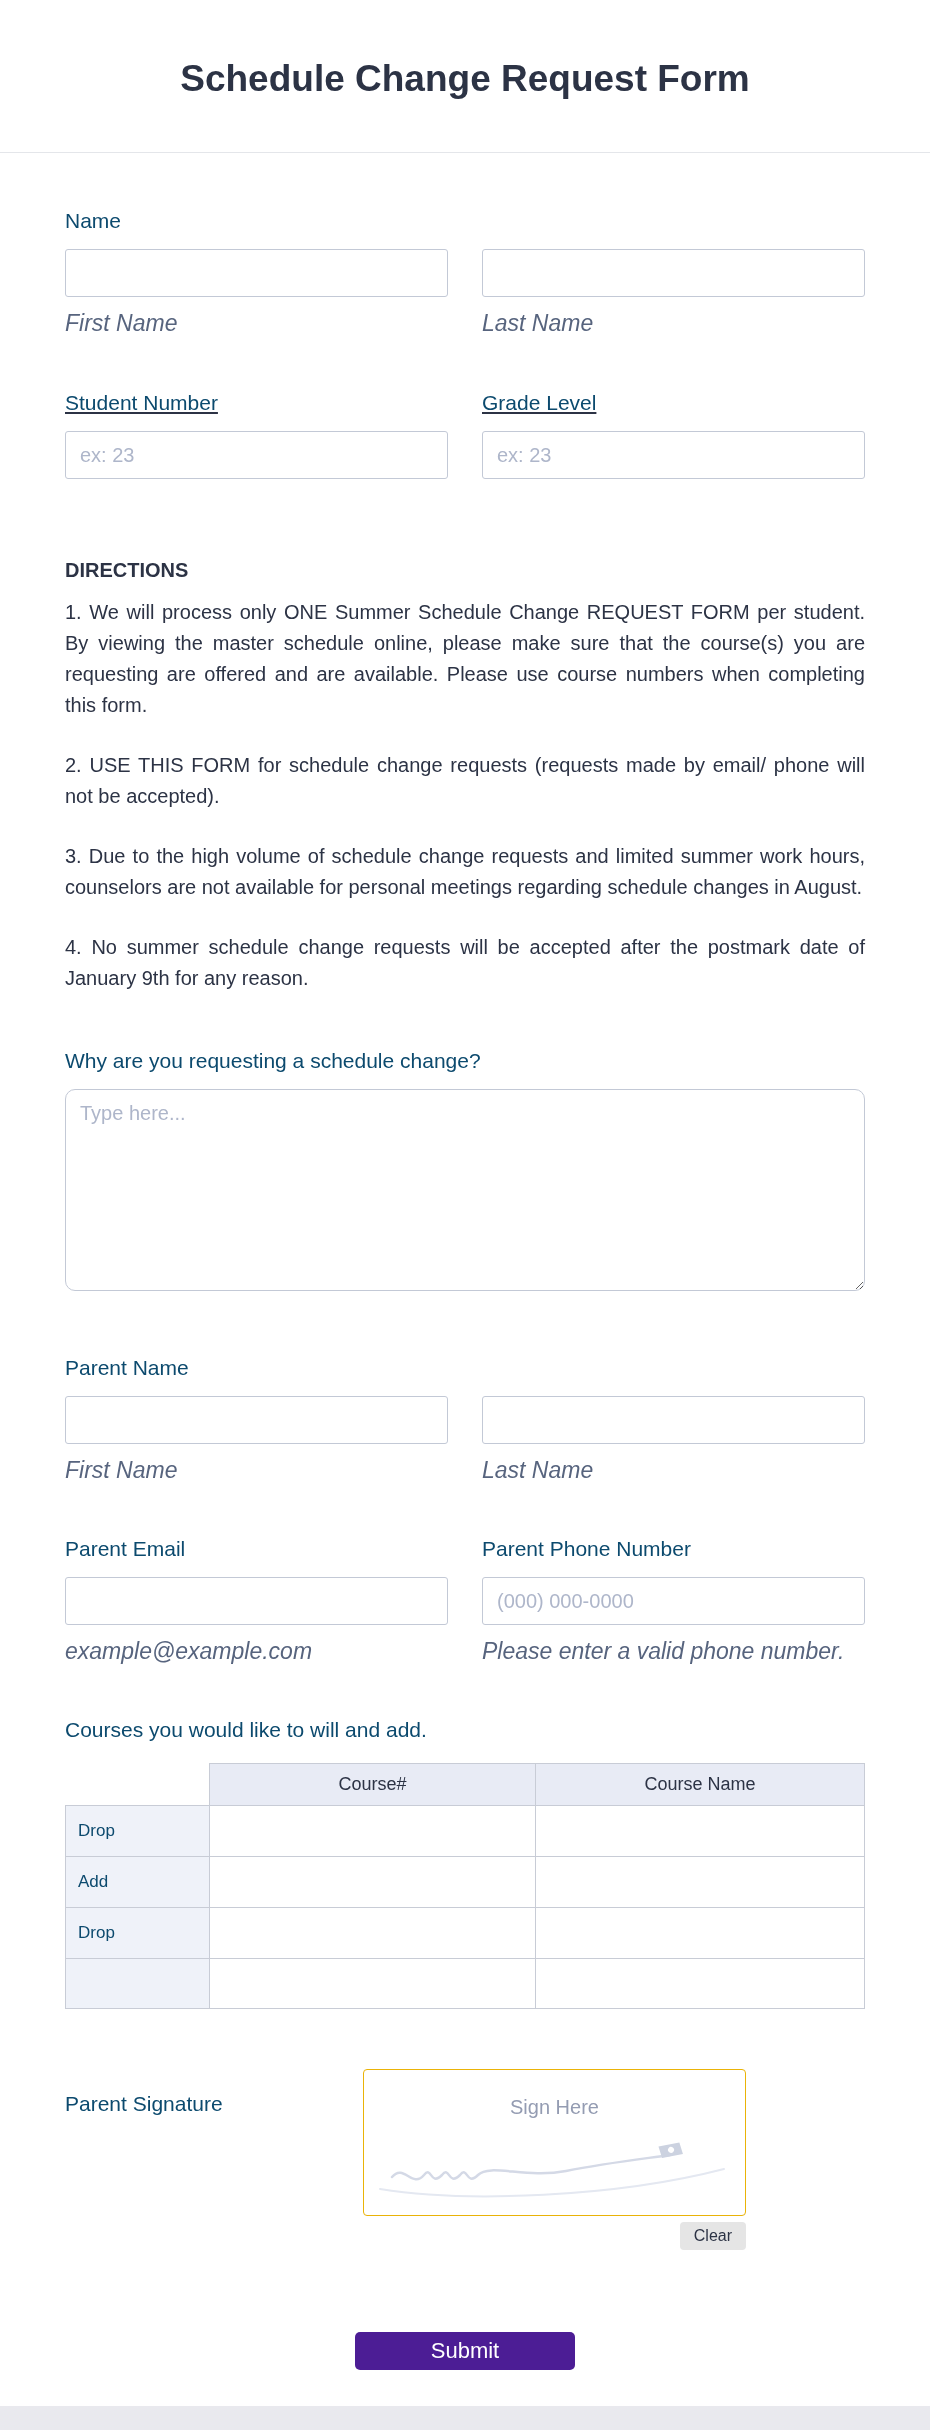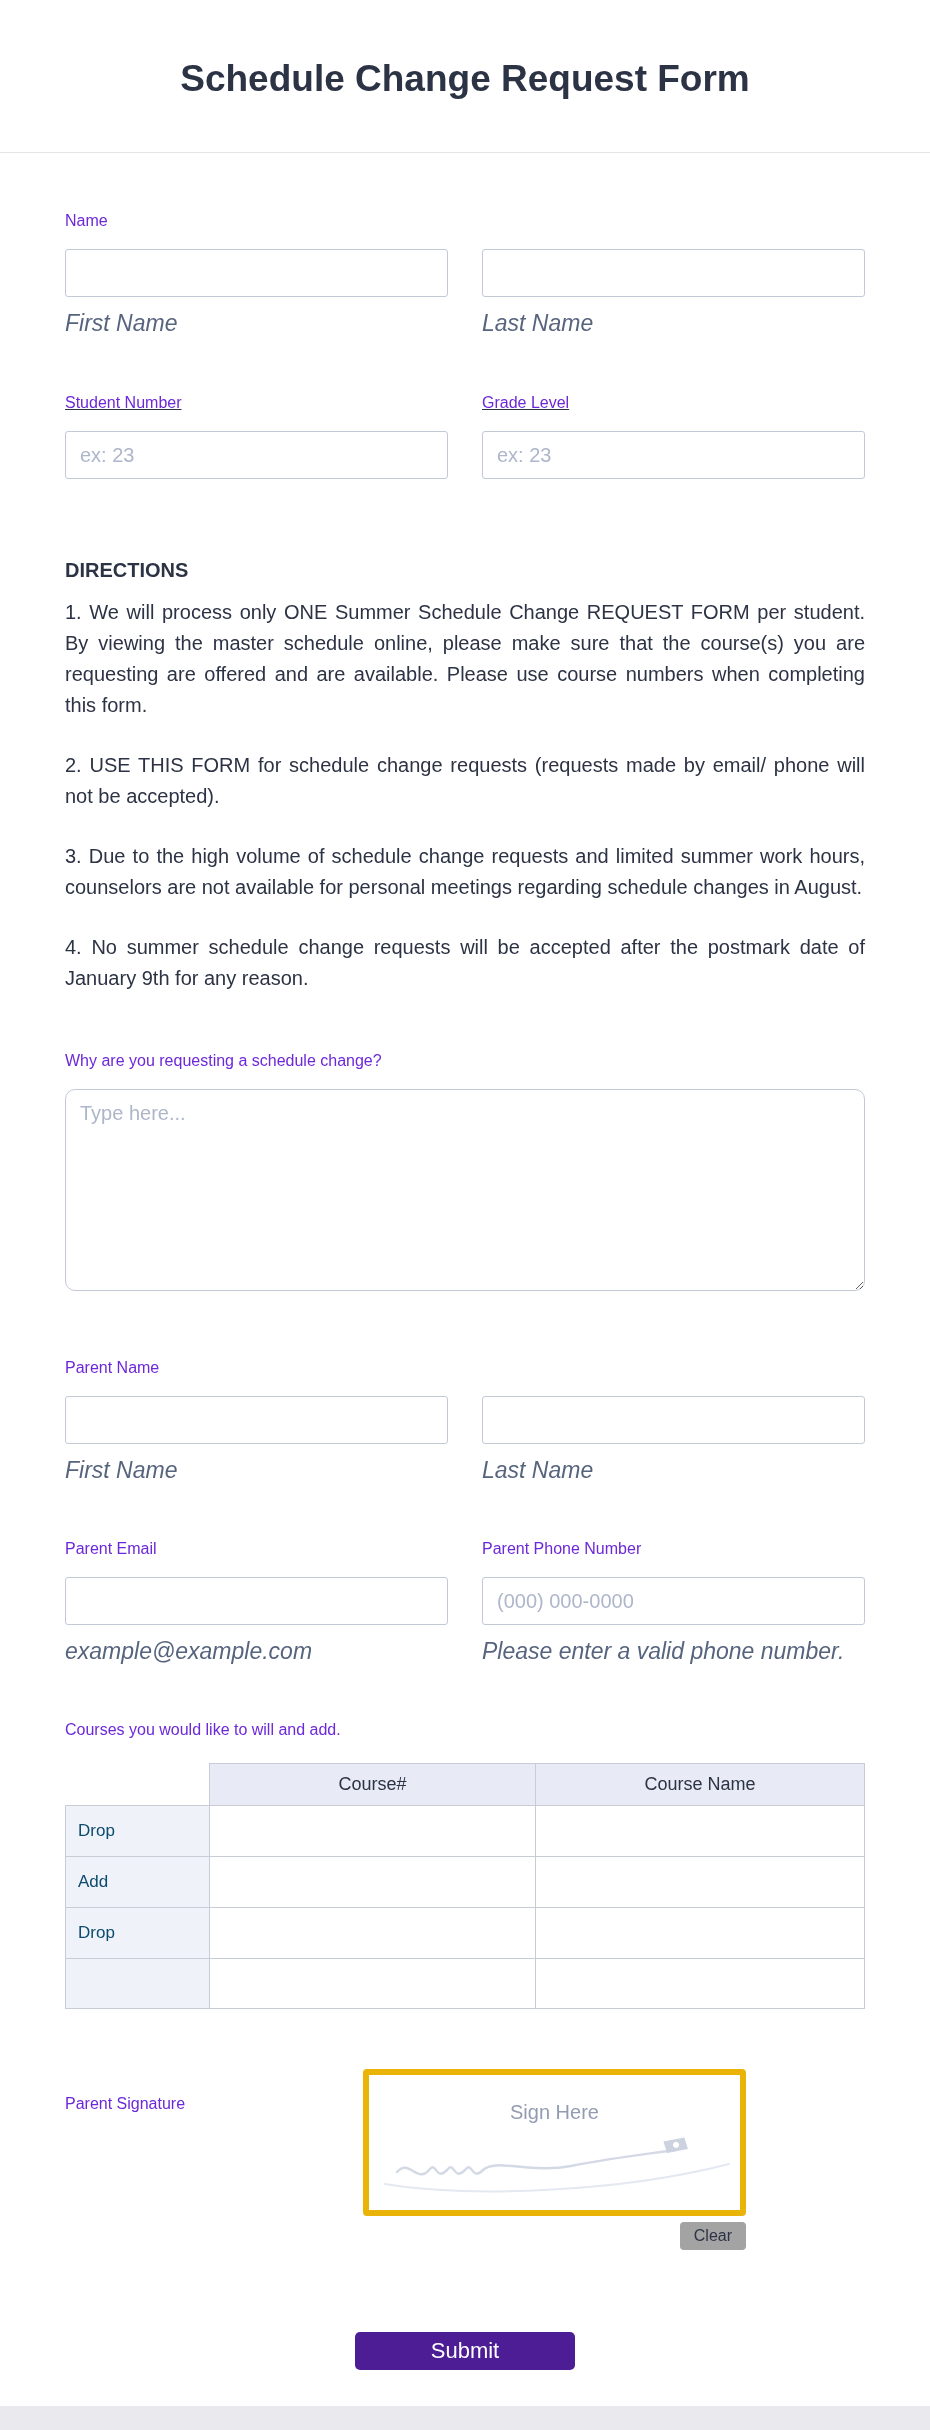--- a/index.html
+++ b/index.html
@@ -28,23 +28,23 @@
     font-weight: 700;
     color: #2c3345;
     margin: 0;
     padding-top: 6px;
   }
   .content {
     padding: 0 65px;
     width: 800px;
   }
   .field-label {
-    font-size: 16px;
+    font-size: 21px;
     font-weight: 500;
-    color: #6d28d9;
+    color: #0c4a6e;
     line-height: 26px;
     margin-bottom: 15px;
   }
   .row2 { display: flex; gap: 34px; }
   .col { width: 383px; }
   .text-input {
     box-sizing: border-box;
     width: 100%;
     height: 48px;
     border: 1px solid #c3c9d6;
@@ -129,37 +129,37 @@
   .b-right { border-right: 1px solid #c8ccd6; }
   .b-bottom { border-bottom: 1px solid #c8ccd6; }
   .section-signature { margin-top: 60px; display: flex; }
   .signature-label { flex: 0 0 298px; margin-top: 22px; margin-bottom: 0; }
   .signature-wrap { width: 383px; }
   .signature-pad {
     position: relative;
     box-sizing: border-box;
     width: 383px;
     height: 147px;
-    border: 6px solid #eab308;
+    border: 1px solid #eab308;
     border-radius: 4px;
     background: #ffffff;
     cursor: crosshair;
   }
   .sign-here {
     position: absolute;
     top: 26px; left: 0; right: 0;
     text-align: center;
     font-size: 20px;
     color: #949cb2;
   }
   .squiggle-svg { position: absolute; left: 12px; bottom: 6px; }
   .clear-row { text-align: right; margin-top: 6px; }
   .clear-button {
     display: inline-block;
-    background: #a3a3a3;
+    background: #e5e5e5;
     color: #2c3345;
     border: none;
     border-radius: 4px;
     font-size: 16px;
     font-family: "Liberation Sans", "DejaVu Sans", sans-serif;
     padding: 5px 14px;
     cursor: pointer;
   }
   .section-submit { margin-top: 82px; text-align: center; }
   .submit-button {

